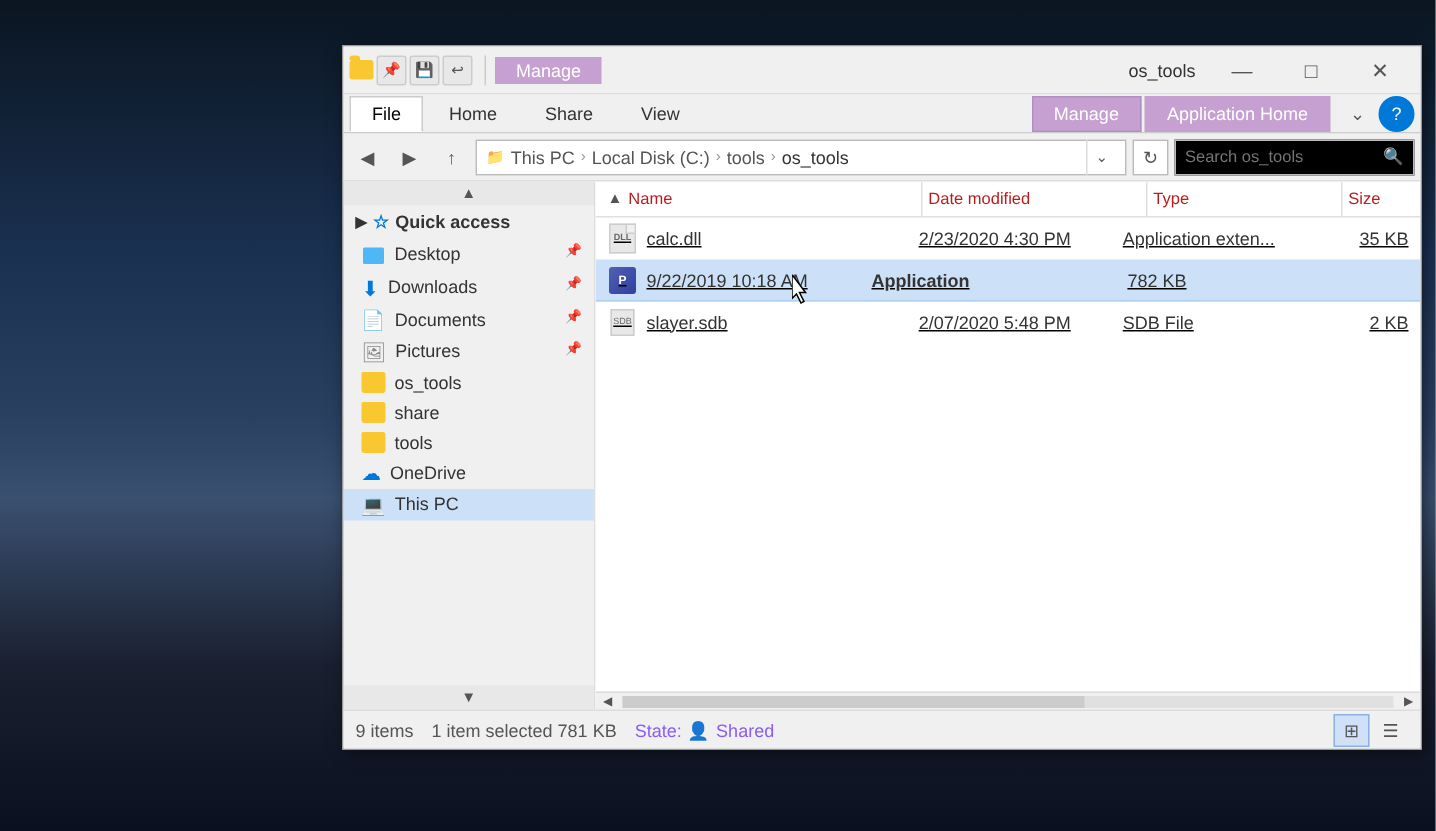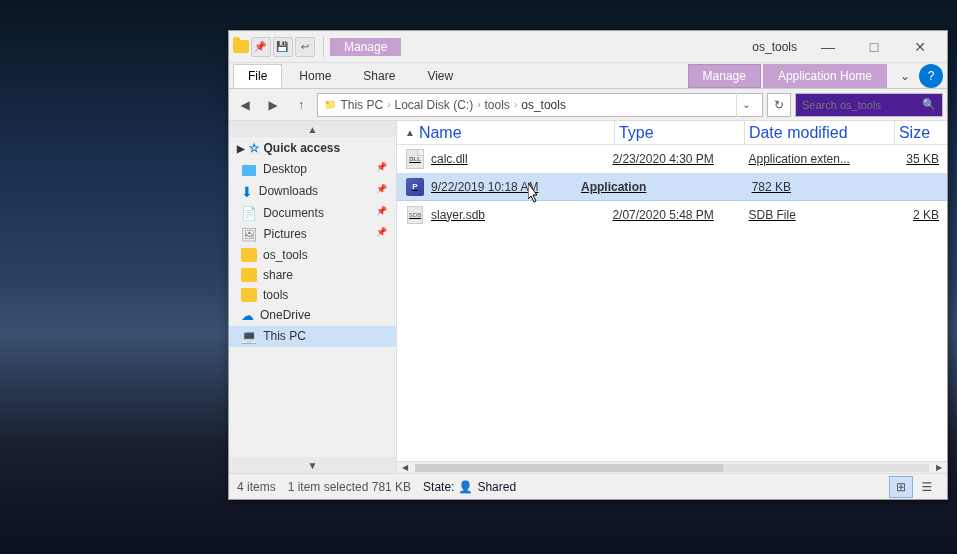--- a/index.html
+++ b/index.html
@@ -184,24 +184,24 @@
       align-items: center;
       justify-content: center;
       cursor: pointer;
       color: #555;
       border: 1px solid #bbb;
       background: white;
       font-size: 12px;
     }
 
     .search-bar {
-      width: 148px;
+      width: 160px;
       height: 24px;
       border: 1px solid #bbb;
-      background: #4c1d95;
+      background: #000000;
       display: flex;
       align-items: center;
       padding: 0 6px;
       gap: 4px;
     }
 
     .search-input {
       border: none;
       outline: none;
       font-size: 11px;
@@ -281,22 +281,22 @@
     }
 
     .file-header-cols {
       flex: 1;
       display: flex;
       align-items: center;
       height: 100%;
     }
 
     .col-header {
-      font-size: 16px;
-      color: #1d4ed8;
+      font-size: 11px;
+      color: #b91c1c;
       cursor: pointer;
       padding: 0 4px;
       height: 100%;
       display: flex;
       align-items: center;
       border-right: 1px solid #e0e0e0;
     }
 
     .col-name { width: 200px; }
     .col-date { width: 150px; }
@@ -426,21 +426,21 @@
     .status-text {
       font-size: 12px;
       color: #555;
     }
 
     .status-state {
       display: flex;
       align-items: center;
       gap: 4px;
       font-size: 12px;
-      color: #0f172a;
+      color: #8b5cf6;
     }
 
     .status-view-btns {
       margin-left: auto;
       display: flex;
       gap: 2px;
     }
 
     .view-btn {
       width: 24px;
@@ -695,22 +695,22 @@
 
       <div class="scroll-arrow">▼</div>
     </div>
 
     <div class="file-area">
 
       <div class="file-header">
         <div class="file-header-up">▲</div>
         <div class="file-header-cols">
           <div class="col-header col-name">Name</div>
+          <div class="col-header col-date">Date modified</div>
           <div class="col-header col-type">Type</div>
-          <div class="col-header col-date">Date modified</div>
           <div class="col-header col-size">Size</div>
         </div>
       </div>
 
       <div class="file-list">
 
         <div class="file-row">
           <div class="file-icon">
             <div class="dll-icon">
               <span style="font-size:6px; font-weight:bold; color:#666;">DLL</span>
@@ -753,21 +753,21 @@
           <div class="h-scroll-thumb"></div>
         </div>
         <div class="h-scroll-right">▶</div>
       </div>
 
     </div>
 
   </div>
 
   <div class="status-bar">
-    <span class="status-text">4 items</span>
+    <span class="status-text">9 items</span>
     <span class="status-text">1 item selected  781 KB</span>
     <div class="status-state">
       <span>State:</span>
       <span>👤</span>
       <span>Shared</span>
     </div>
     <div class="status-view-btns">
       <div class="view-btn active">⊞</div>
       <div class="view-btn">☰</div>
     </div>

